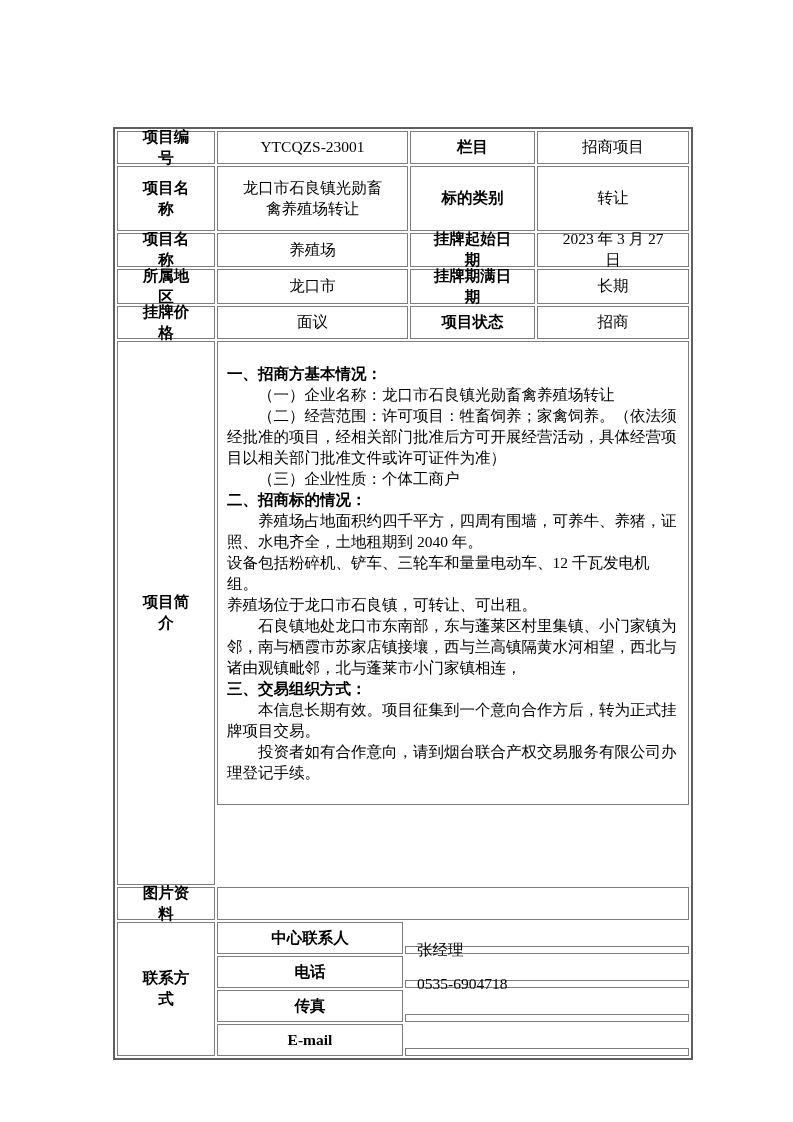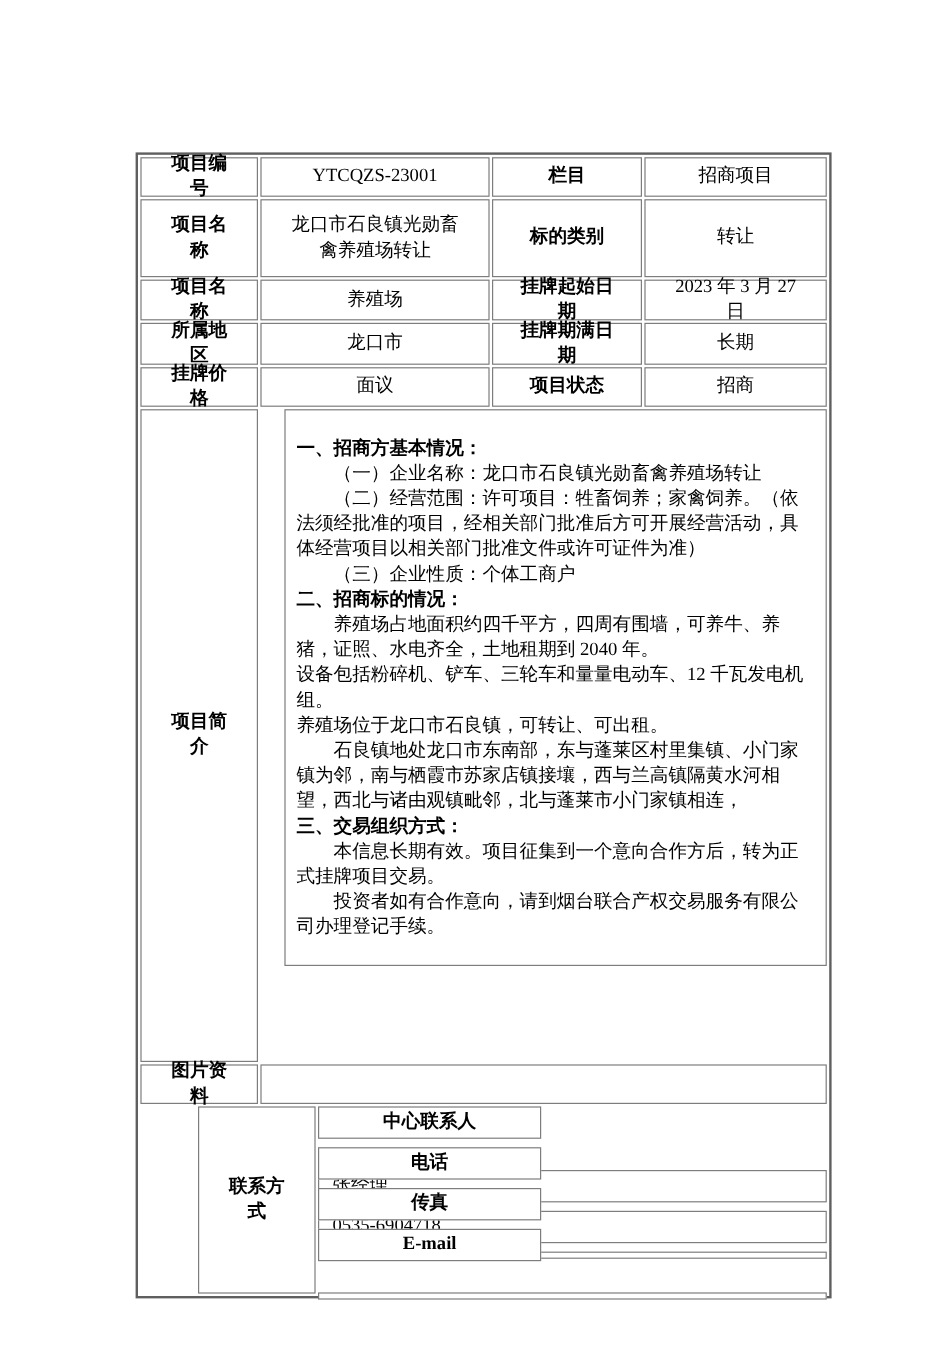--- a/index.html
+++ b/index.html
@@ -53,41 +53,40 @@
   .h35 { height: 35px; }
   .summary-label { height: 544px; }
   .summary-content {
     flex: 1;
     height: 464px;
     flex-direction: column;
     justify-content: center;
     align-items: stretch;
     text-align: left;
     padding: 6px 9px;
-    margin-left: 20px;
   }
   .para {
     margin: 0;
     font-size: 15.5px;
     line-height: 21px;
     text-align: left;
   }
   .para.indent { text-indent: 2em; }
   .para.bold { font-weight: bold; }
   .images-row .c1 { height: 33px; }
   .images-value { flex: 1; height: 33px; }
   .contact-block { display: flex; gap: 2px; }
-  .contact-label { width: 98px; flex: none; height: 156px; margin-left: 48px; }
+  .contact-label { width: 98px; flex: none; height: 134px; }
   .contact-rows {
     flex: 1;
     display: flex;
     flex-direction: column;
     gap: 2px;
   }
-  .contact-row { display: flex; gap: 2px; height: 32px; flex-direction: column; }
+  .contact-row { display: flex; gap: 2px; height: 32px; }
   .cfield { width: 186px; flex: none; }
   .cvalue {
     flex: 1;
     justify-content: flex-start;
     text-align: left;
     padding-left: 11px;
     margin-top: 24px;
   }
 </style>
 </head>

